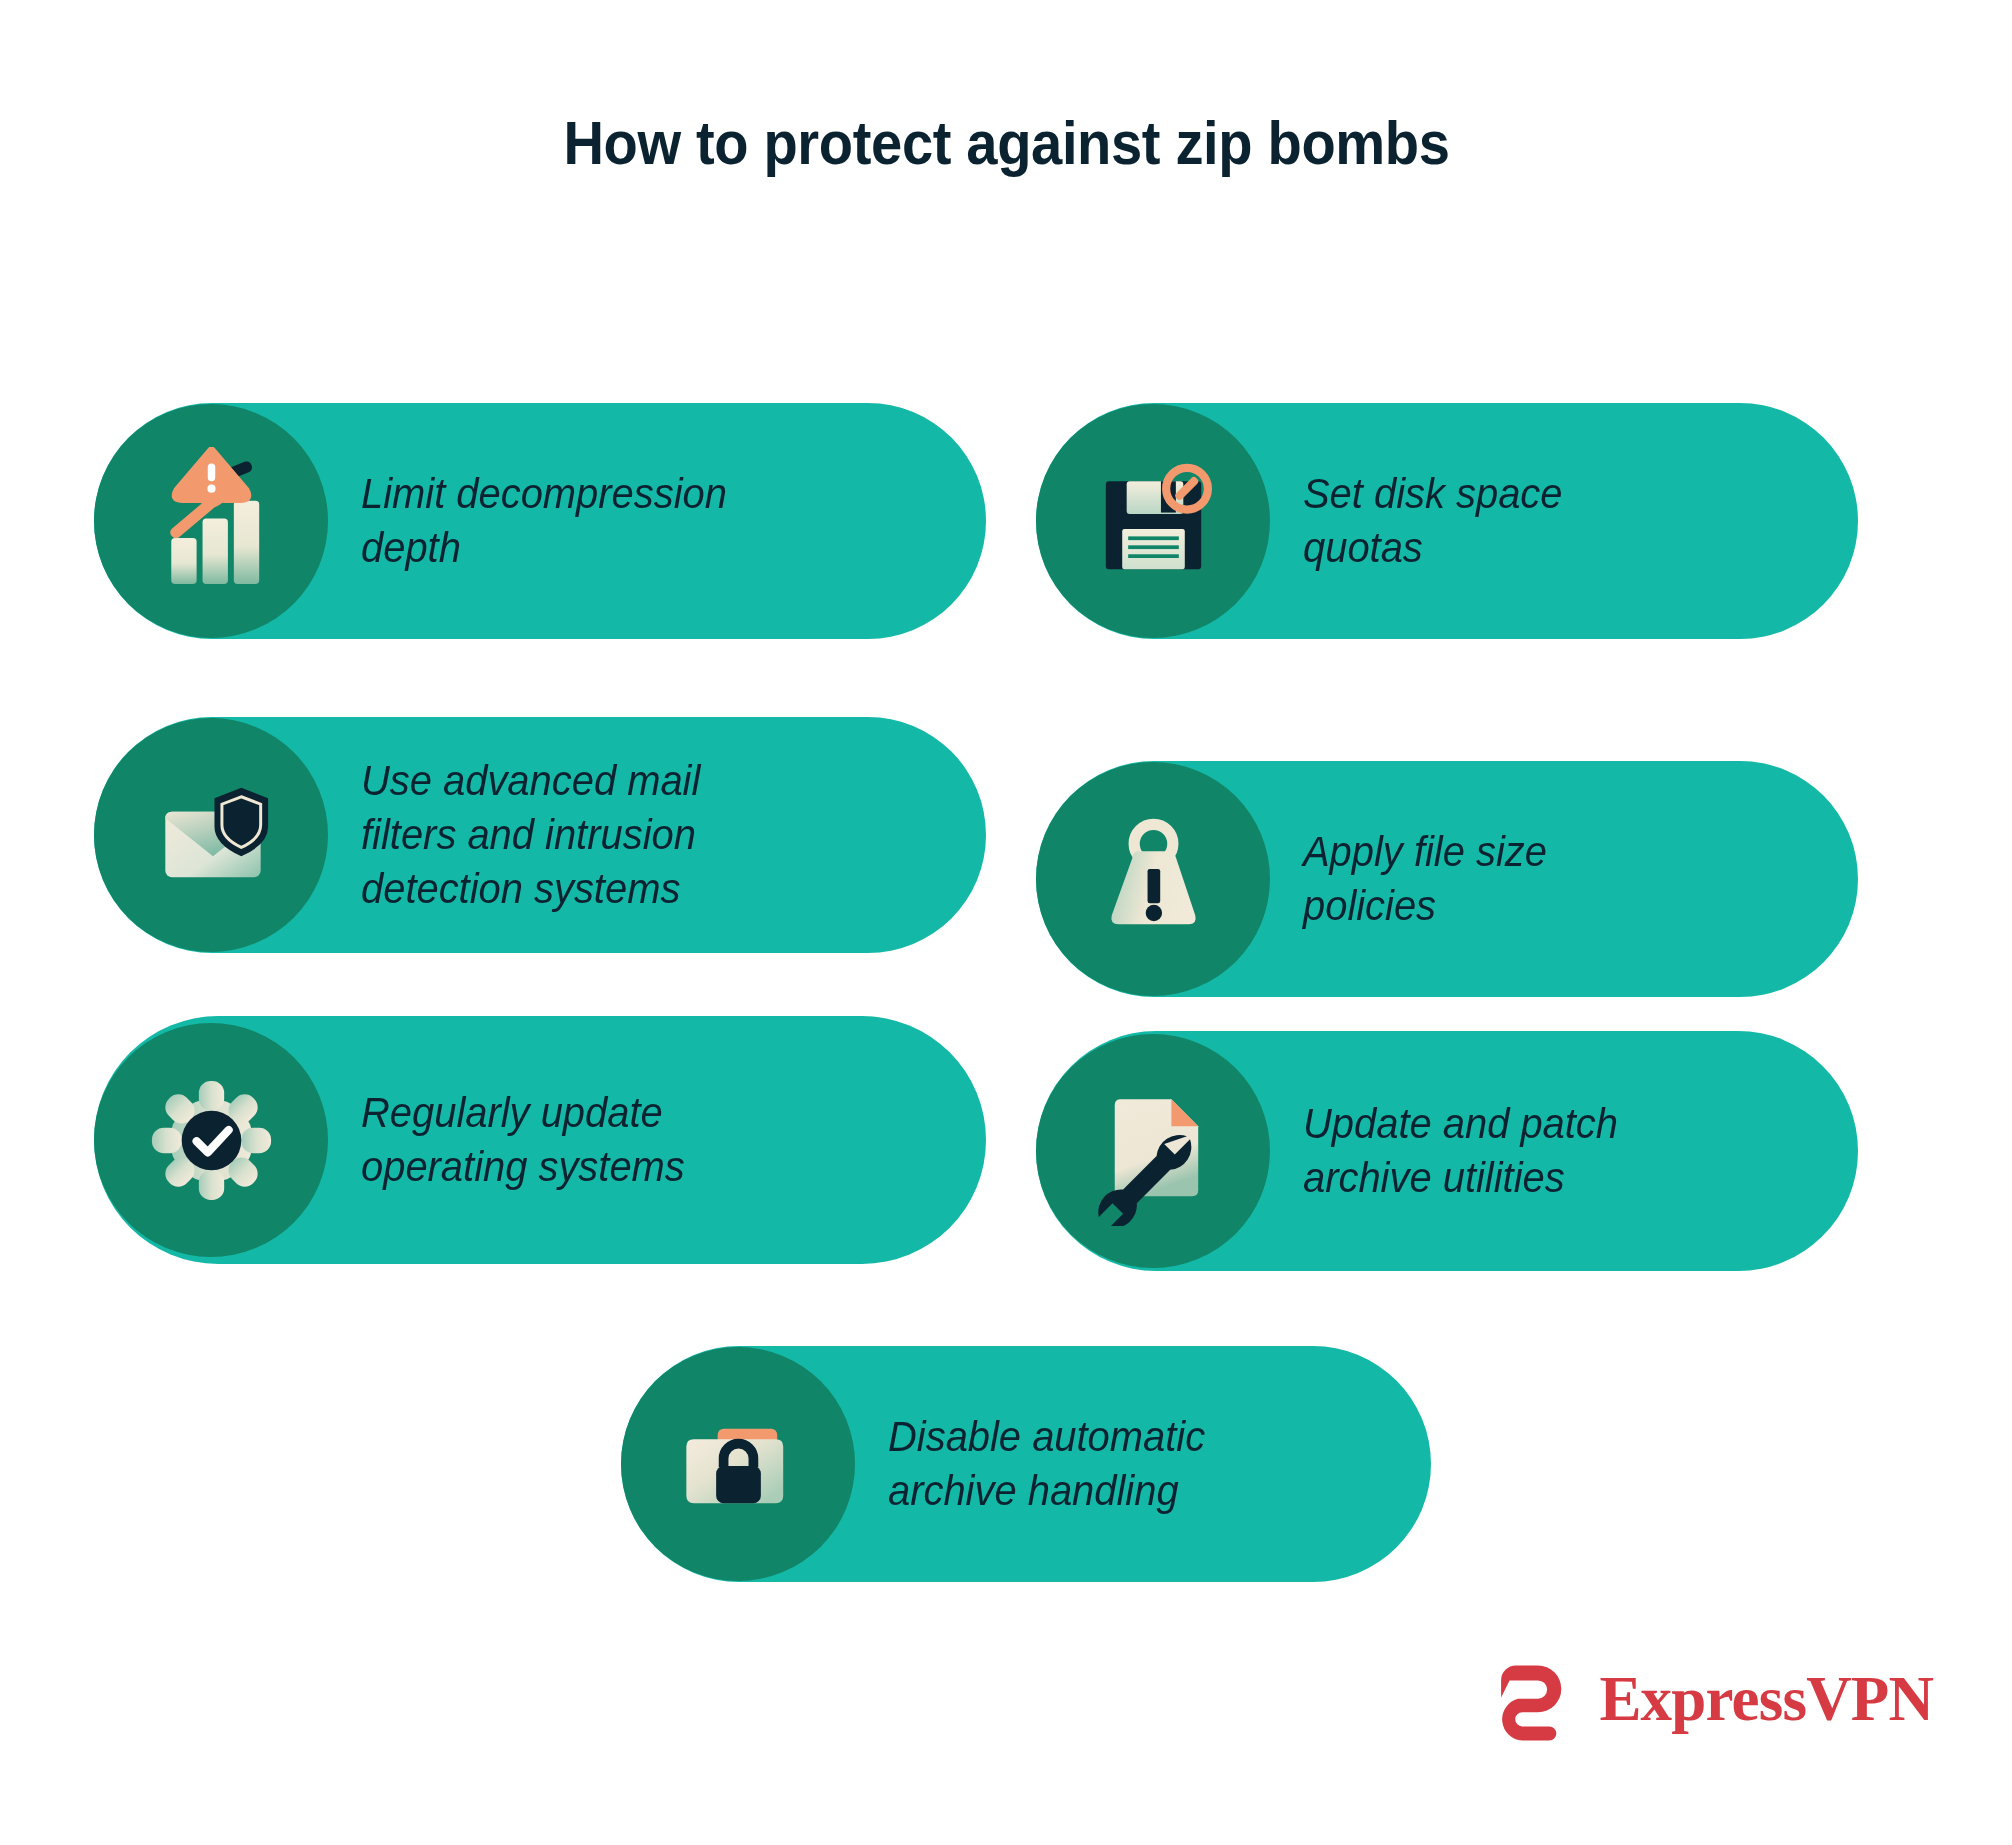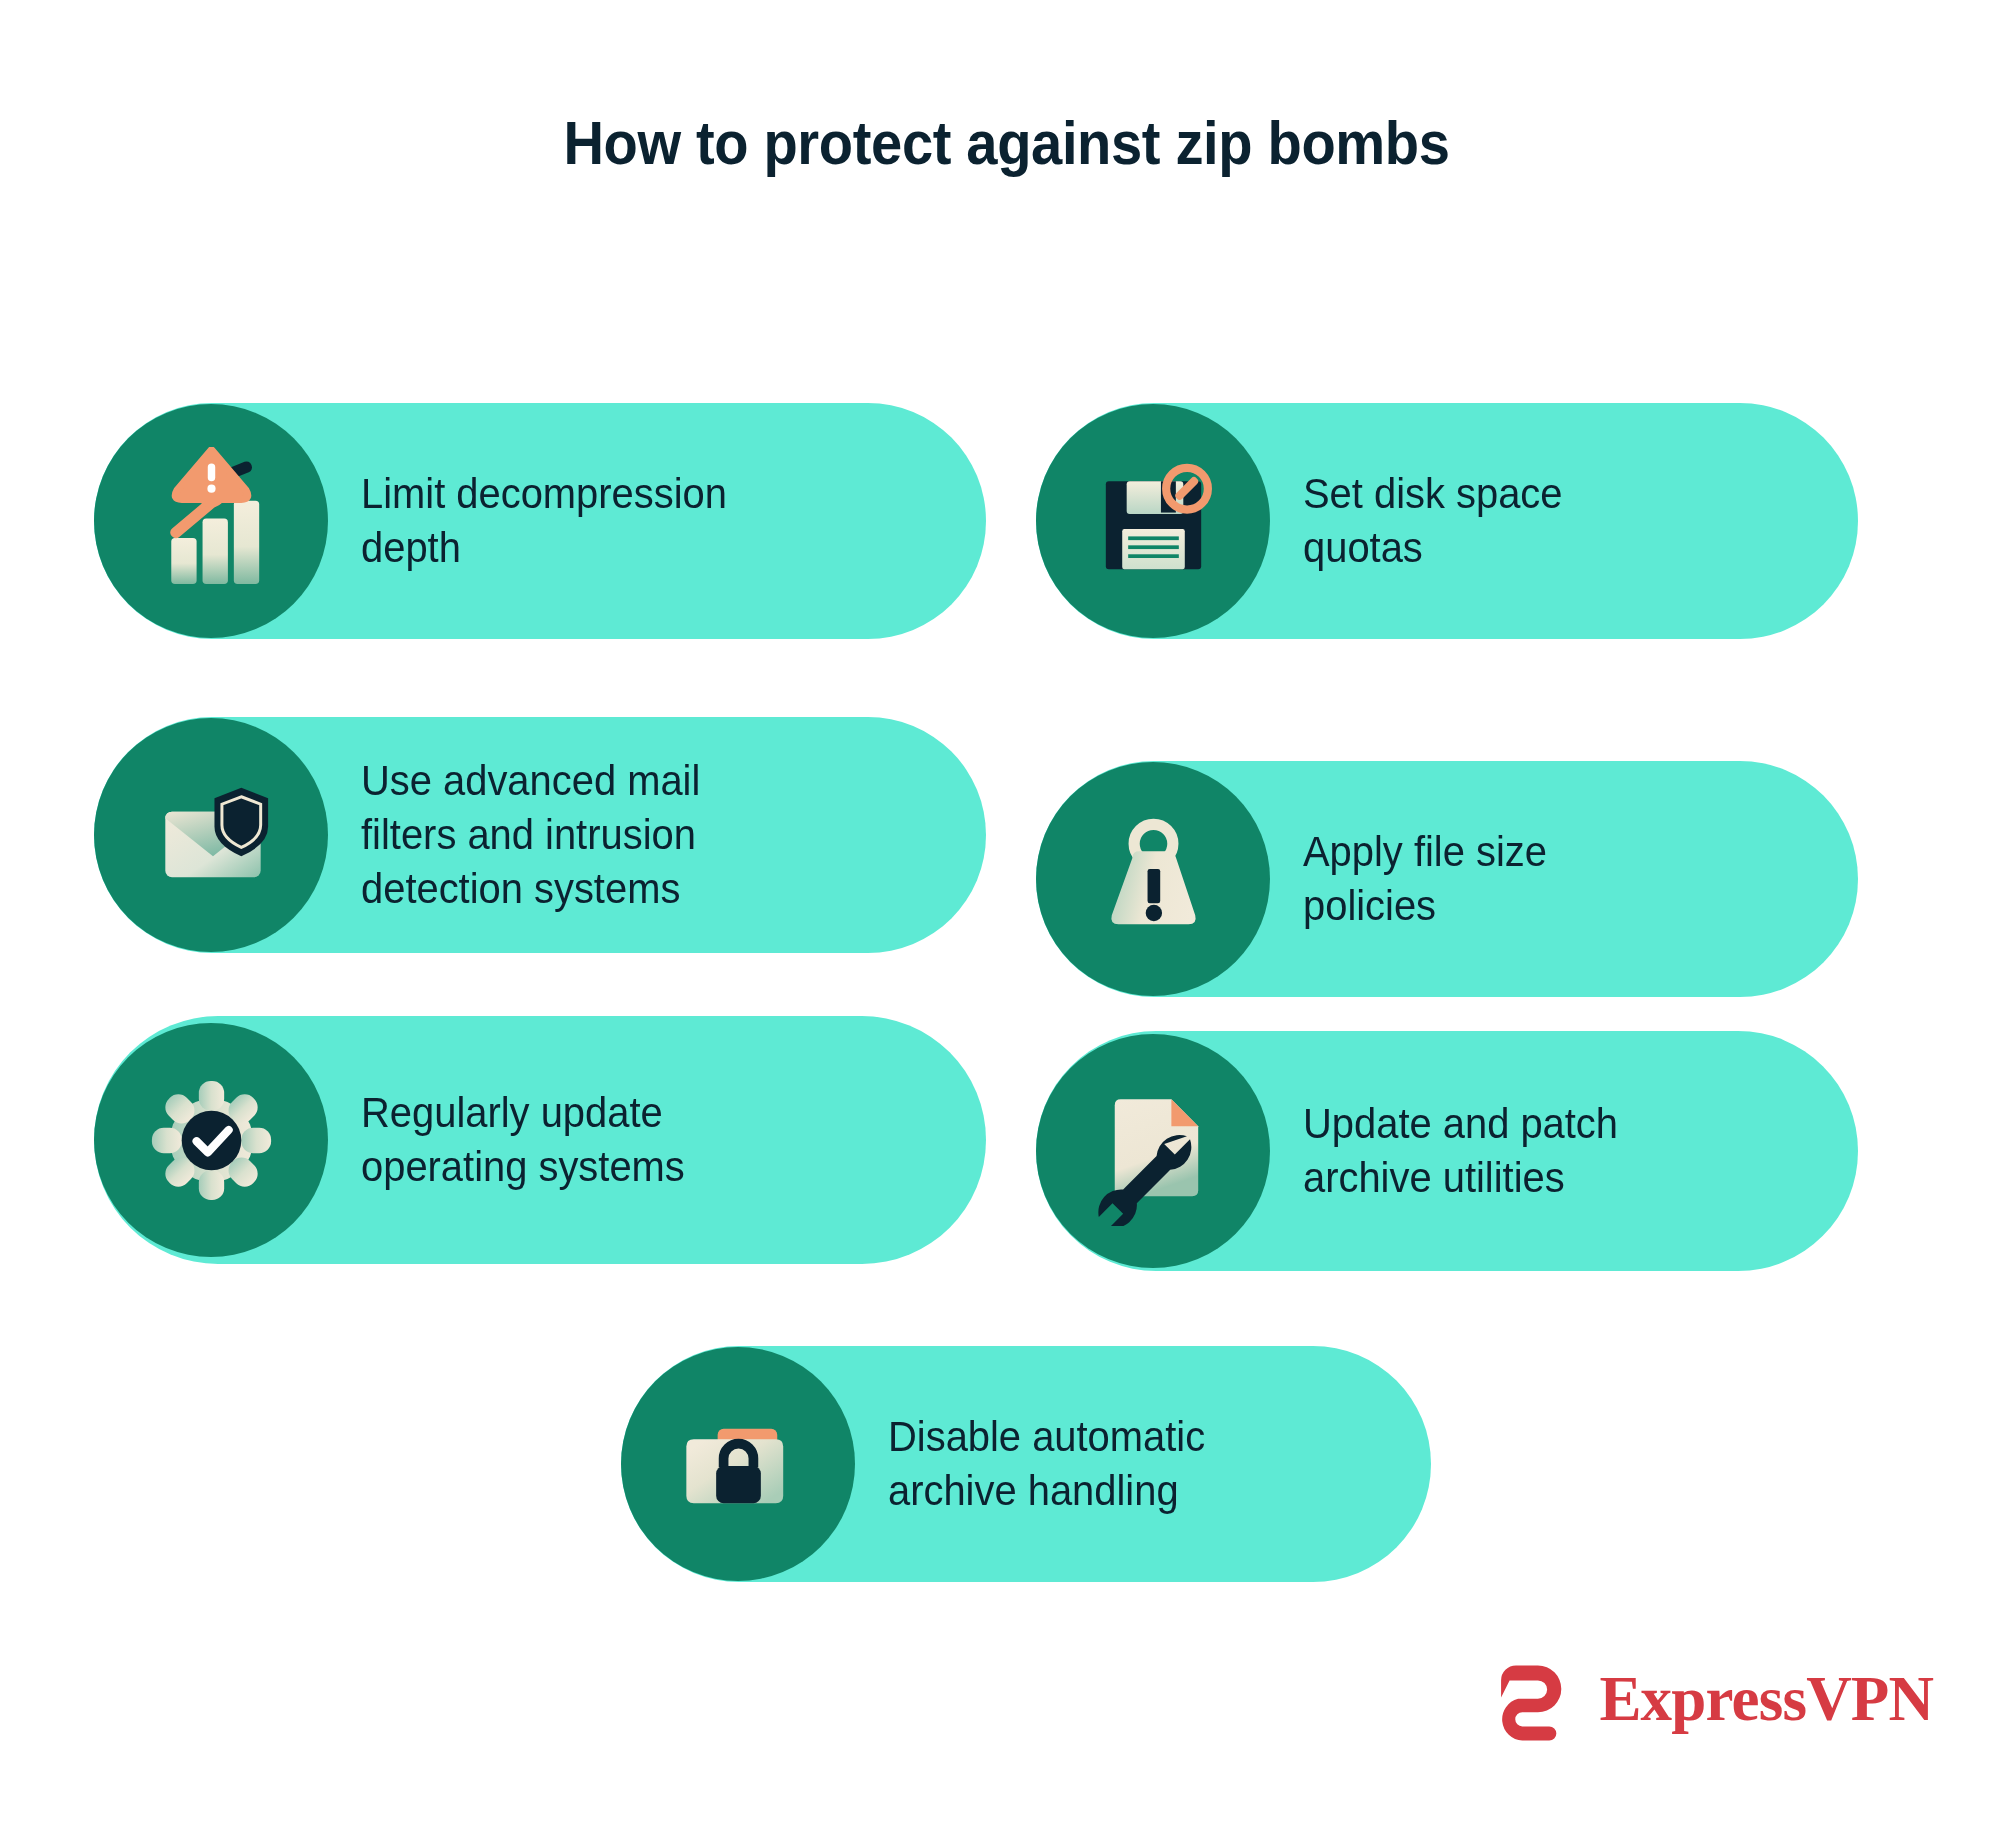--- a/index.html
+++ b/index.html
@@ -43,23 +43,24 @@
     left: 0;
     top: 0;
     width: 2013px;
     height: 1845px;
   }
 
   .card {
     position: absolute;
     display: flex;
     align-items: center;
-    background: #5eead4;
+    background: #14b8a6;
     border-radius: 785px;
     box-sizing: border-box;
+    font-style: italic;
   }
 
   .icon-wrap {
     position: absolute;
     left: 0;
     top: 50%;
     transform: translateY(-50%);
     width: 234px;
     height: 234px;
     border-radius: 50%;

